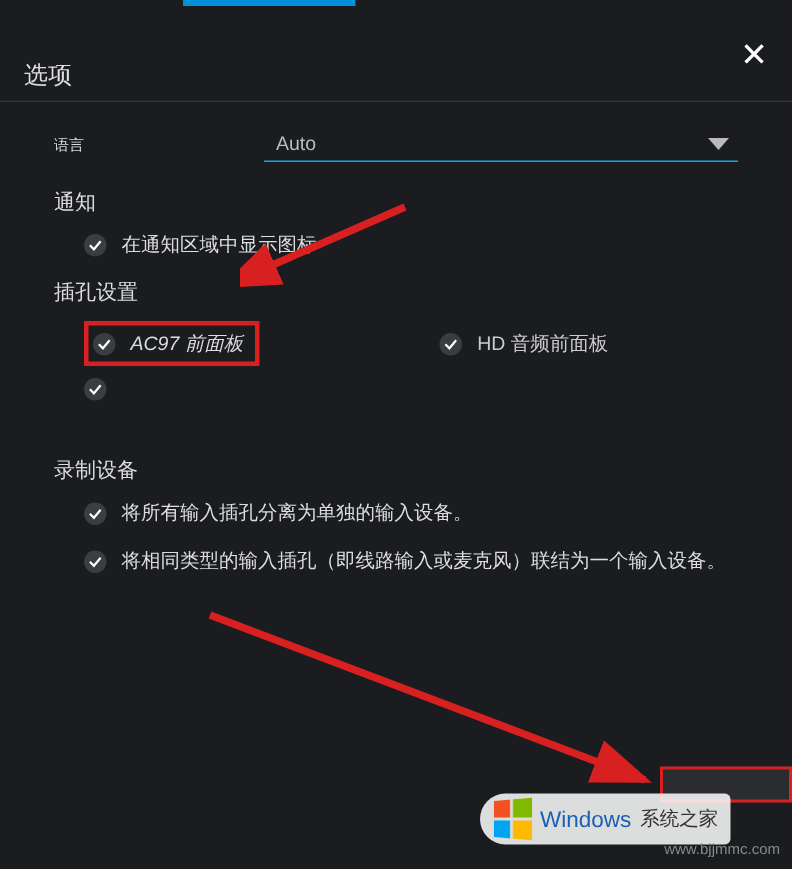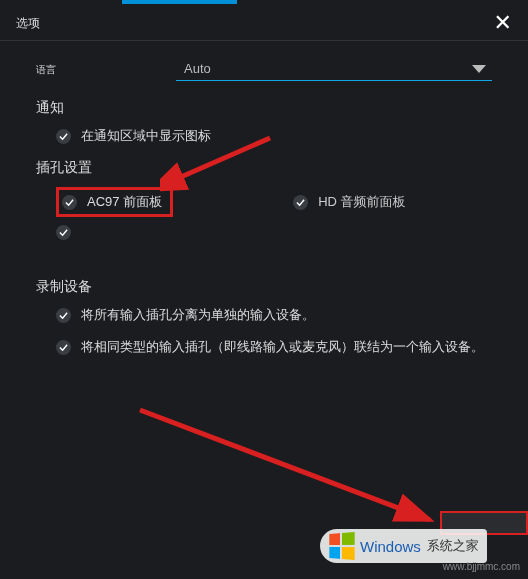--- a/index.html
+++ b/index.html
@@ -23,22 +23,23 @@
   }
   .header {
     display: flex;
     align-items: center;
     justify-content: space-between;
     padding: 8px 12px 6px 16px;
     border-bottom: 1px solid #333;
     margin-top: 4px;
   }
   .header-title {
-    font-size: 12px;
-    color: #ddd;
+    font-size: 16px;
+    color: #ddd;
+    margin-top: 28px;
   }
   .close-btn {
     color: #fff;
     font-size: 22px;
     line-height: 1;
     cursor: pointer;
     padding: 0 4px;
   }
   .content {
     padding: 16px 36px 0 36px;
@@ -99,20 +100,21 @@
   .jack-row {
     display: flex;
     align-items: center;
     margin: 10px 0 8px 20px;
   }
   .highlight-box {
     border: 3px solid #d82020;
     padding: 3px 8px 3px 3px;
     display: inline-flex;
     align-items: center;
+    font-style: italic;
   }
   .highlight-box .check-row { margin: 0; }
   .jack-right {
     margin-left: 120px;
     display: inline-flex;
     align-items: center;
   }
   .arrow {
     position: absolute;
     pointer-events: none;

